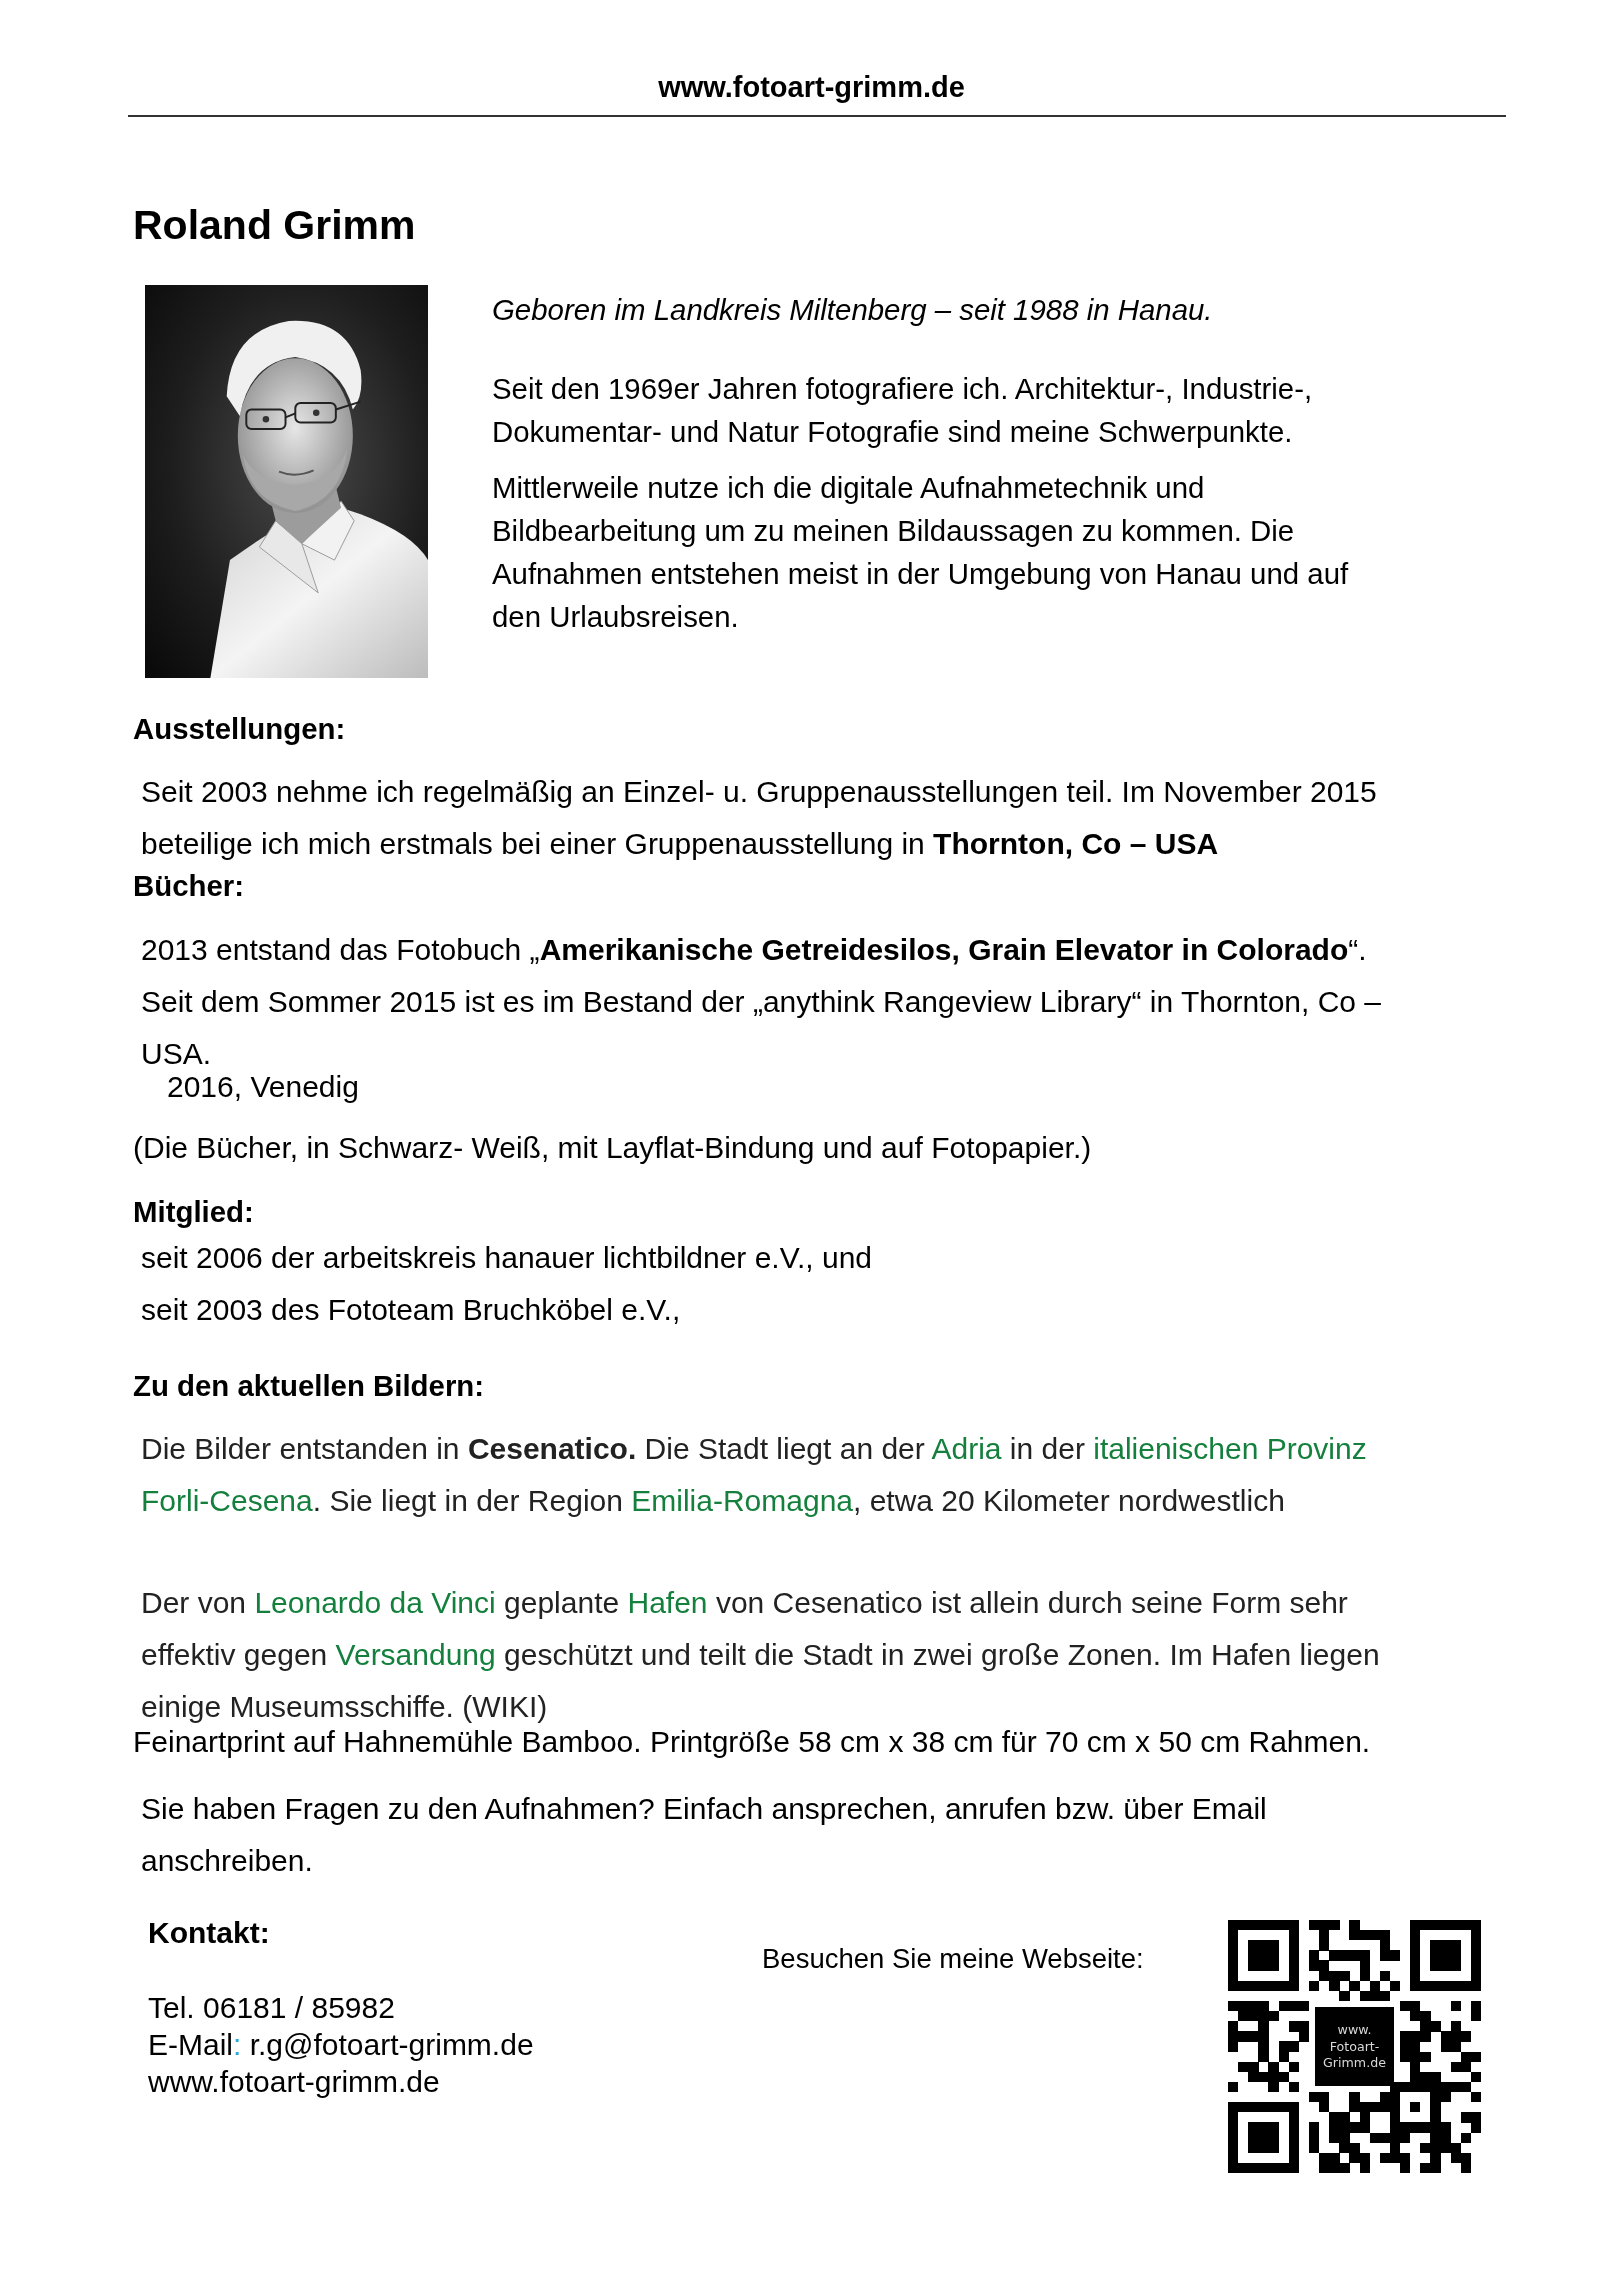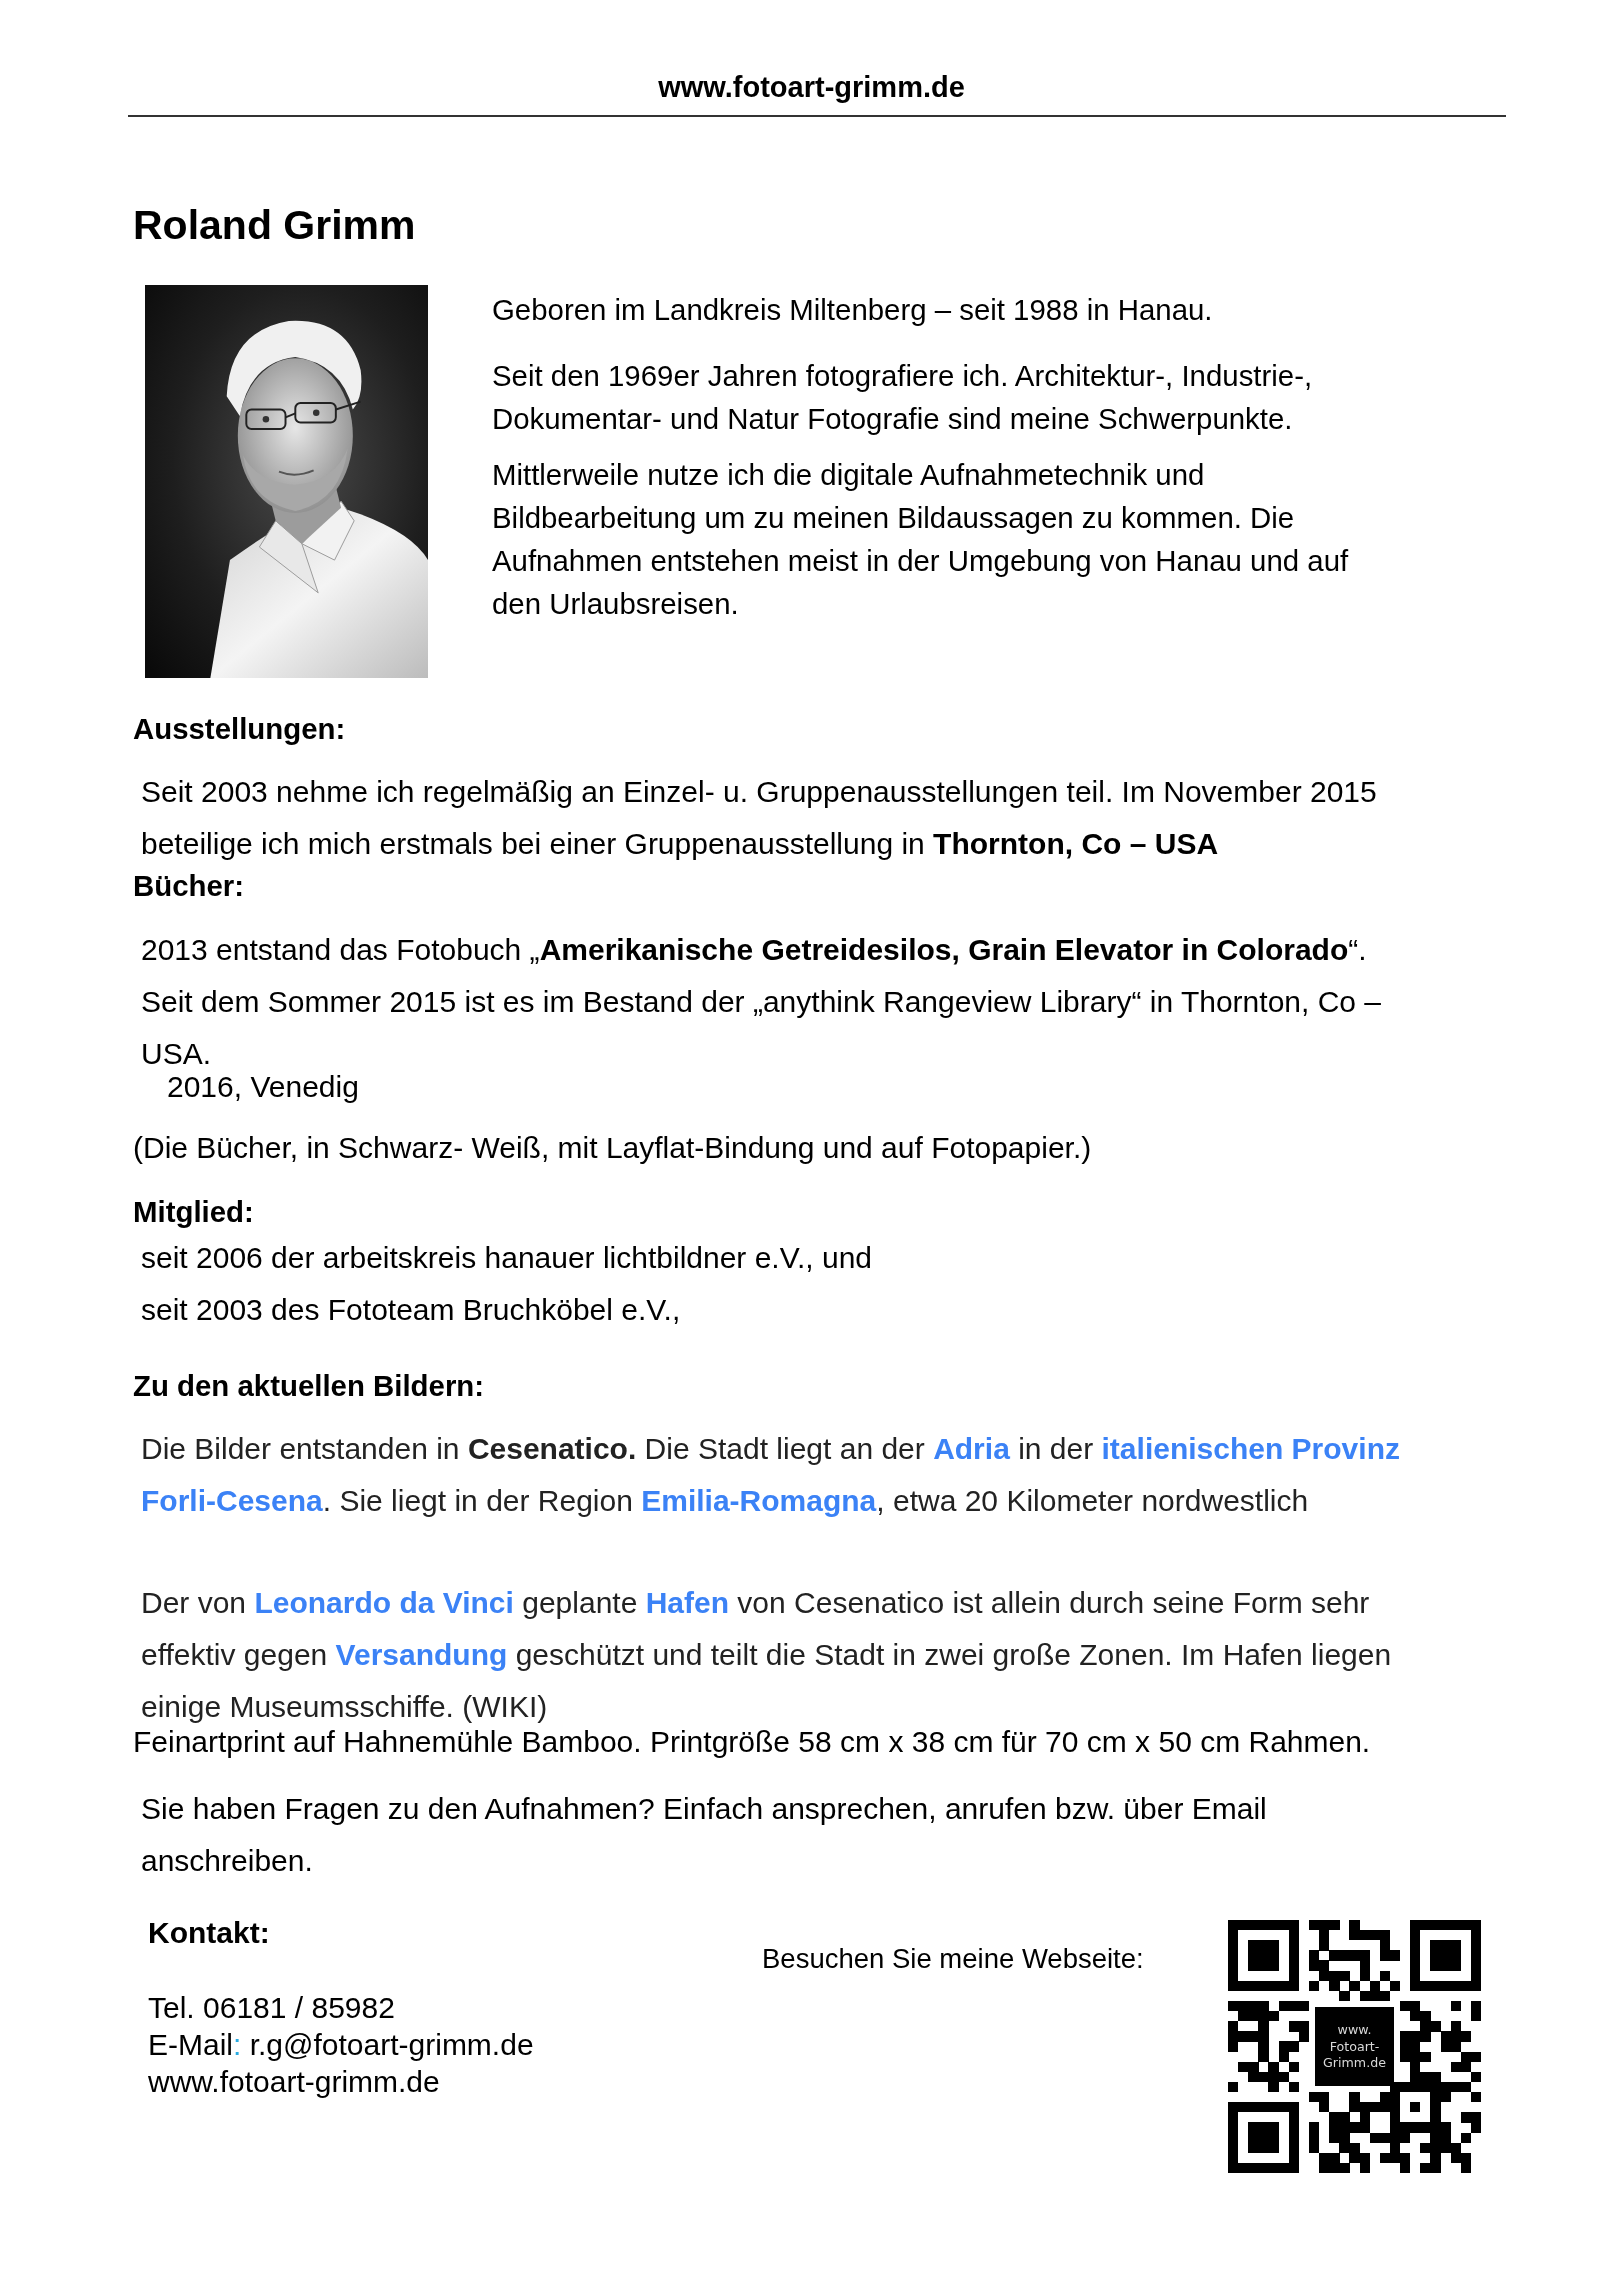--- a/index.html
+++ b/index.html
@@ -5,26 +5,26 @@
   html, body { margin: 0; padding: 0; background: #ffffff; }
   body { width: 1623px; height: 2295px; position: relative; overflow: hidden;
          font-family: "Liberation Sans", sans-serif; color: #000; }
   .abs { position: absolute; }
   .header-url { left: 0; width: 1623px; top: 71px; text-align: center; font-weight: bold; font-size: 29px; }
   .header-rule { left: 128px; top: 115px; width: 1378px; height: 2px; background: #333; }
   .title { left: 133px; top: 202px; font-weight: bold; font-size: 41px; }
   .photo { left: 145px; top: 285px; width: 283px; height: 393px; }
   .intro { left: 492px; top: 288px; width: 982px; font-size: 29.4px; line-height: 43px; }
   .intro p { margin: 0 0 13px 0; }
-  .intro p.first { margin-bottom: 23px; }
+  .intro p.first { margin-bottom: 36px; font-style: italic; }
   .body { left: 133px; width: 1381px; font-size: 30px; line-height: 44px; }
   .body p { margin: 8px; }
   .h { font-weight: bold; font-size: 29.4px; }
   .gray { color: #222; }
-  .blk { color: #3b82f6; font-weight: bold; }
+  .blk { color: #15803d; }
   b { font-weight: bold; }
   .contact-head { left: 148px; top: 1916px; font-weight: bold; font-size: 30px; text-align: right; }
   .contact { left: 148px; top: 1989px; font-size: 30px; line-height: 37px; }
   .contact div { white-space: nowrap; }
   .colon-blue { color: #29abe2; }
   .visit { left: 762px; top: 1943px; font-size: 27.5px; }
   .qr { left: 1228px; top: 1920px; width: 253px; height: 253px; }
   .qr-logo-text { fill: #d8d8d8; font-family: "DejaVu Sans", sans-serif; font-size: 1.25px; text-anchor: middle; }
 </style>
 </head>

